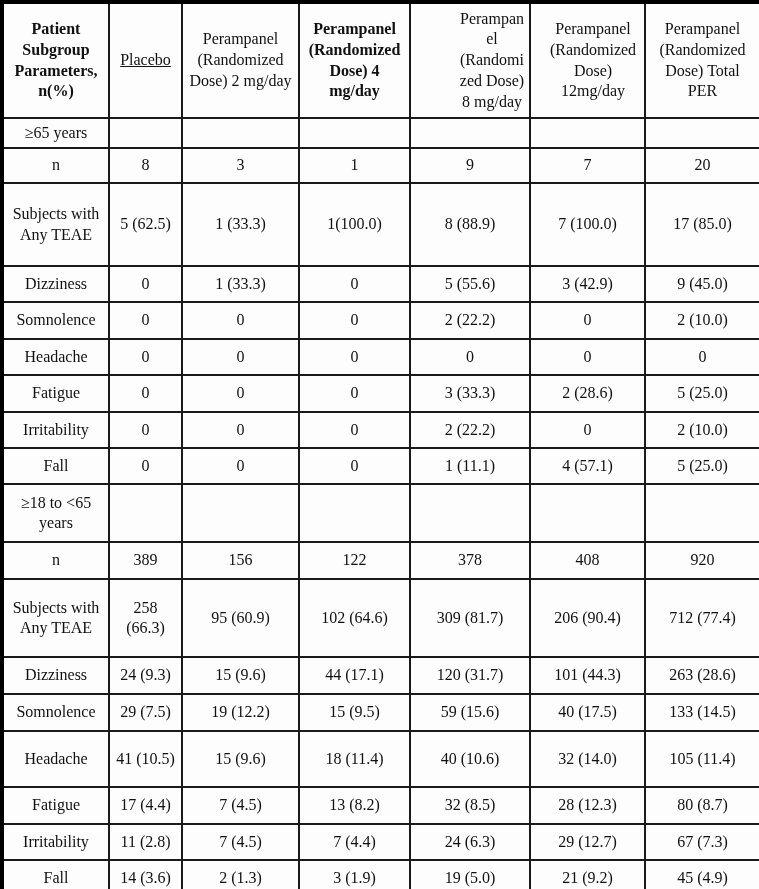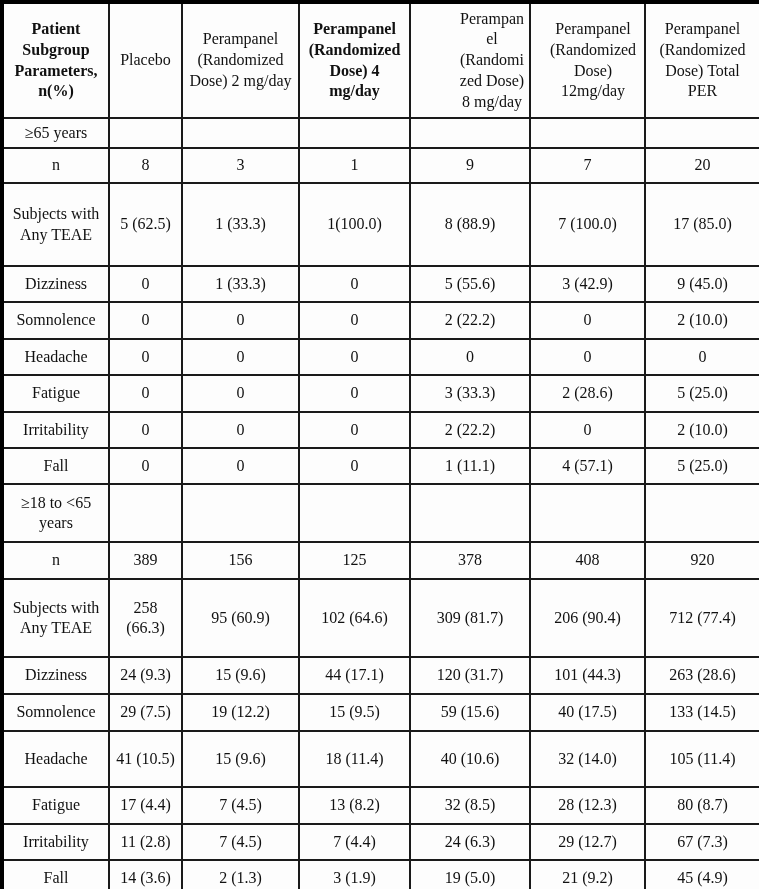--- a/index.html
+++ b/index.html
@@ -44,21 +44,21 @@
     <col style="width:73px">
     <col style="width:117px">
     <col style="width:111px">
     <col style="width:120px">
     <col style="width:115px">
     <col style="width:116px">
   </colgroup>
   <thead>
     <tr>
         <th style="height: 107px; font-weight: bold;">Patient Subgroup Parameters, n(%)</th>
-        <th style="height: 107px;">Placebo</th>
+        <th style="height: 107px; text-decoration: underline;">Placebo</th>
         <th style="height: 107px;">Perampanel (Randomized Dose) 2 mg/day</th>
         <th style="height: 107px; font-weight: bold;">Perampanel (Randomized Dose) 4 mg/day</th>
         <th style="height: 107px; padding-left: 48px;">Perampanel (Randomized Dose) 8 mg/day</th>
         <th style="height: 107px; padding-left: 15px;">Perampanel (Randomized Dose) 12mg/day</th>
         <th style="height: 107px;">Perampanel (Randomized Dose) Total PER</th>
       </tr>
   </thead>
   <tbody>
       <tr style="height: 30px;">
         <td>≥65 years</td>
@@ -147,21 +147,21 @@
         <td></td>
         <td></td>
         <td></td>
         <td></td>
         <td></td>
       </tr>
       <tr style="height: 37px;">
         <td>n</td>
         <td>389</td>
         <td>156</td>
-        <td>125</td>
+        <td>122</td>
         <td>378</td>
         <td>408</td>
         <td>920</td>
       </tr>
       <tr style="height: 78px;">
         <td>Subjects with Any TEAE</td>
         <td>258 (66.3)</td>
         <td>95 (60.9)</td>
         <td>102 (64.6)</td>
         <td>309 (81.7)</td>

